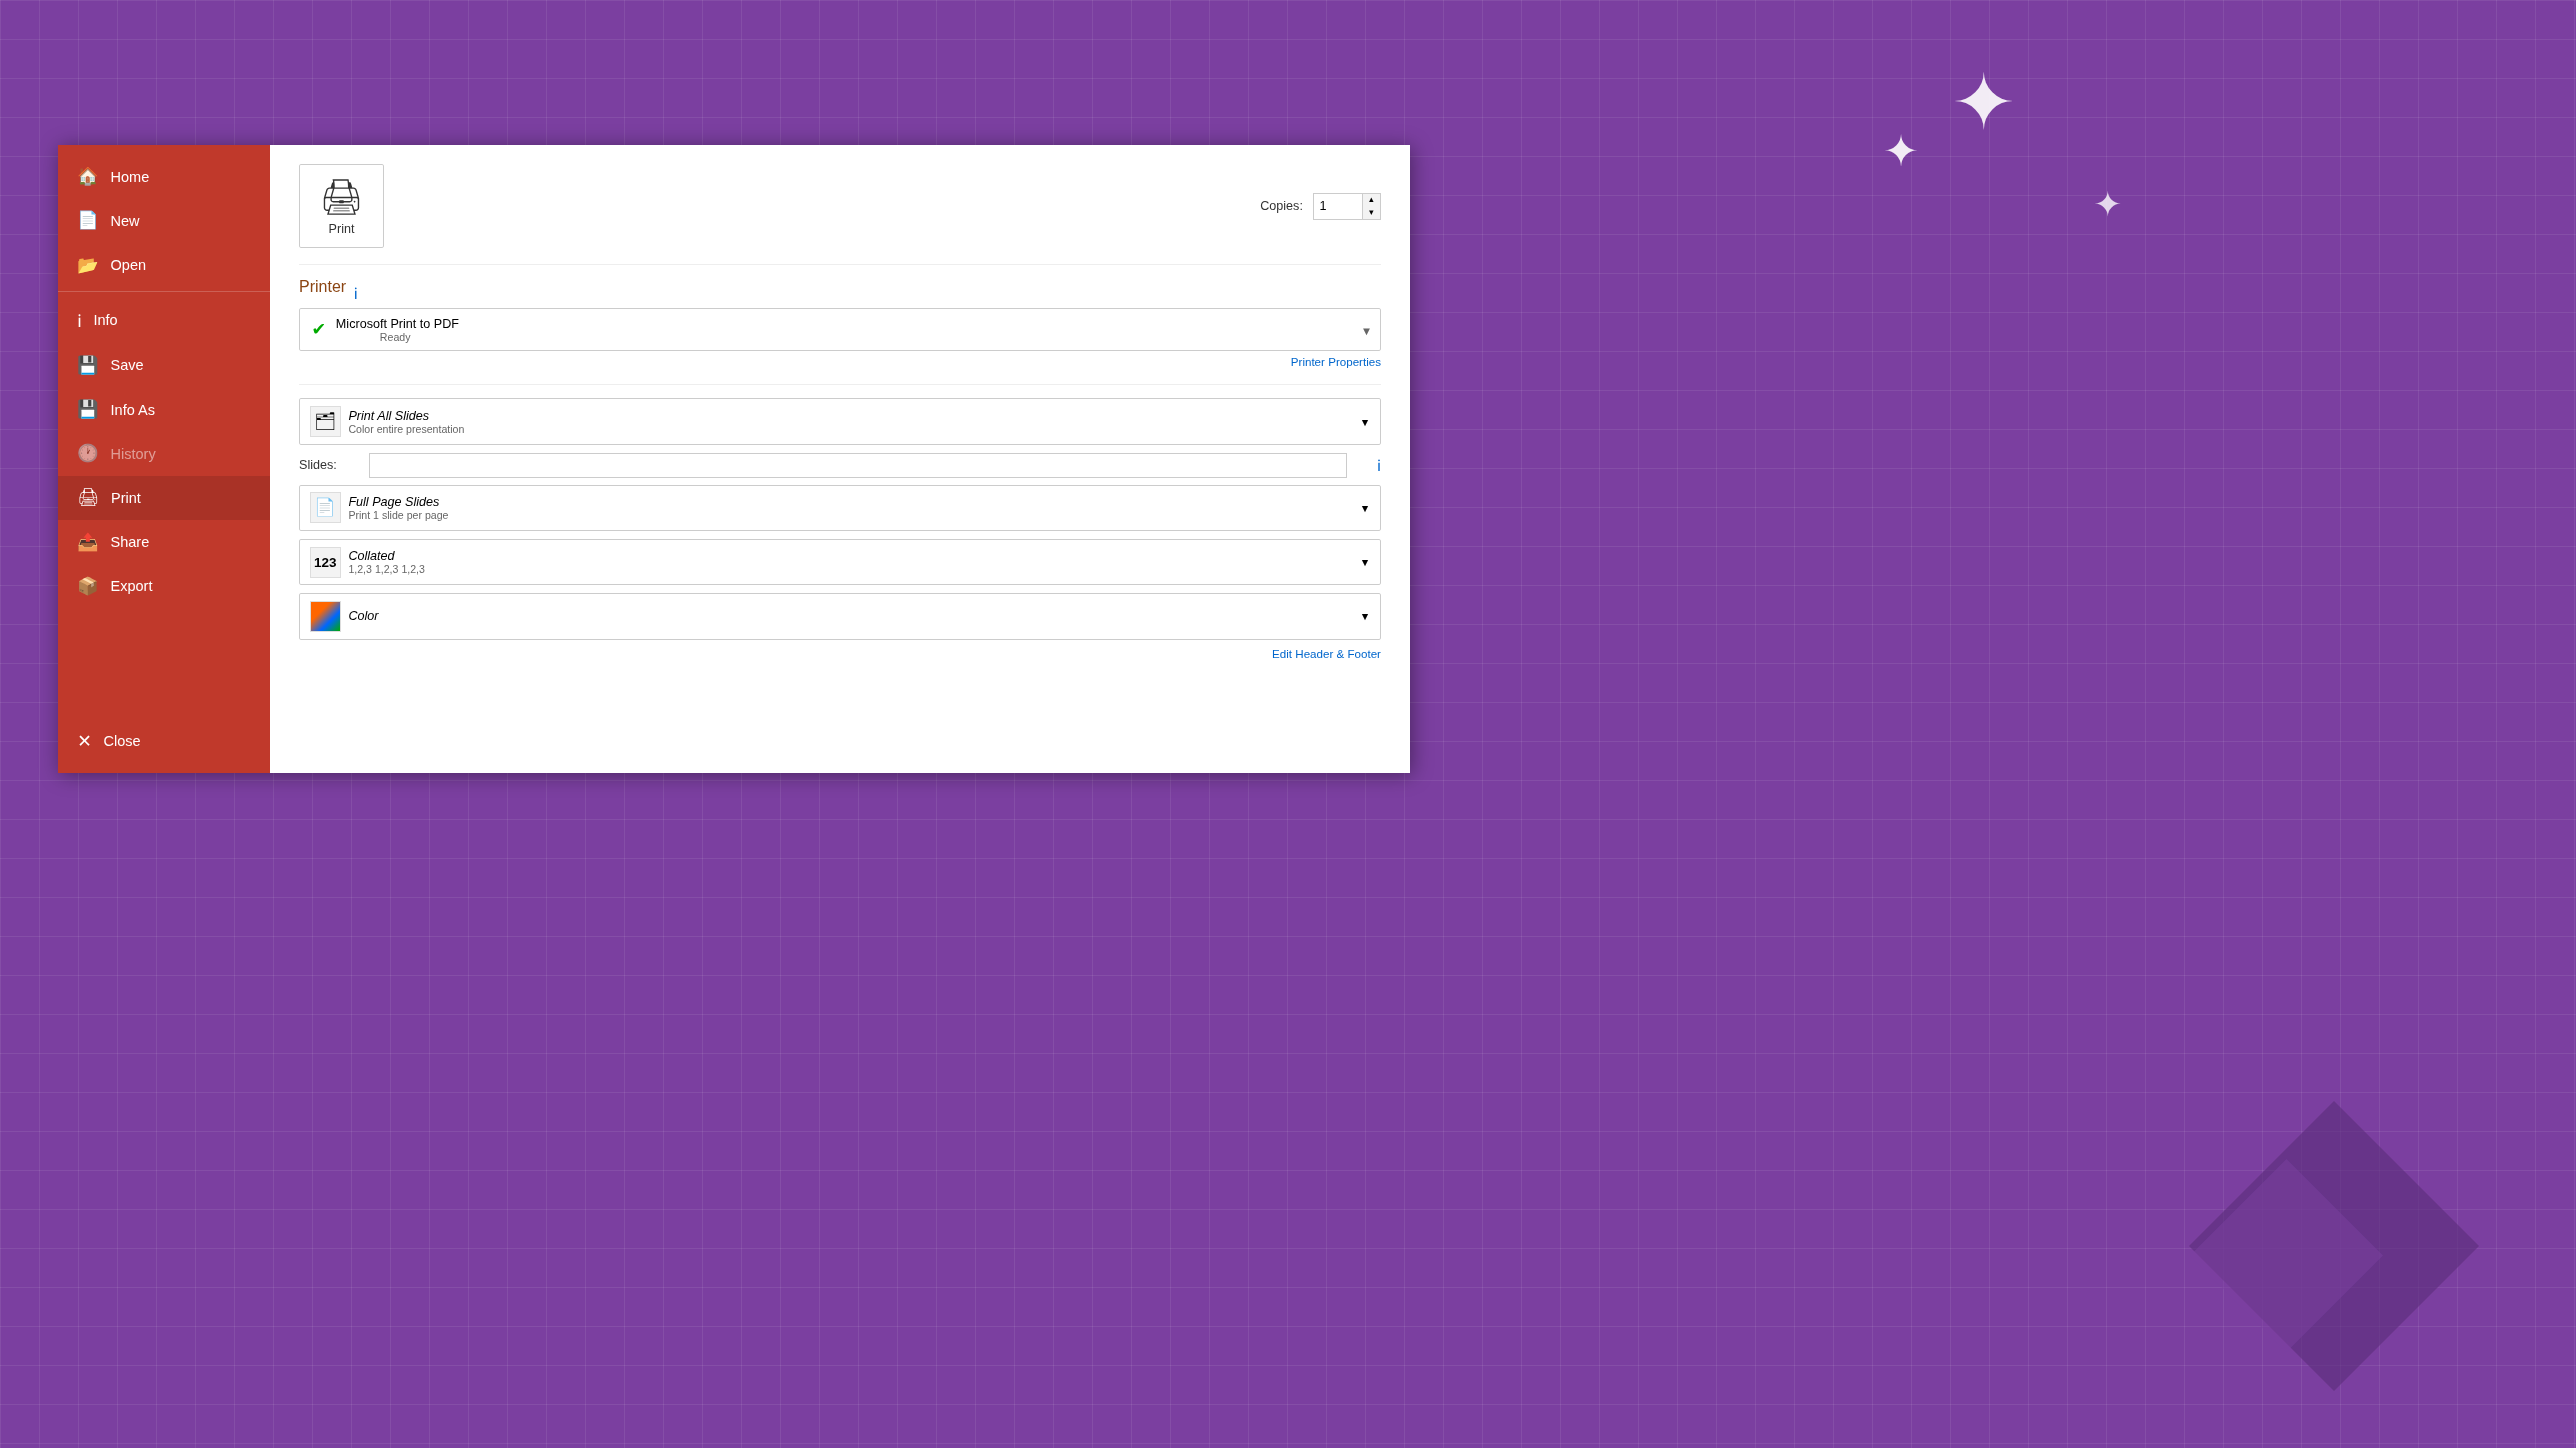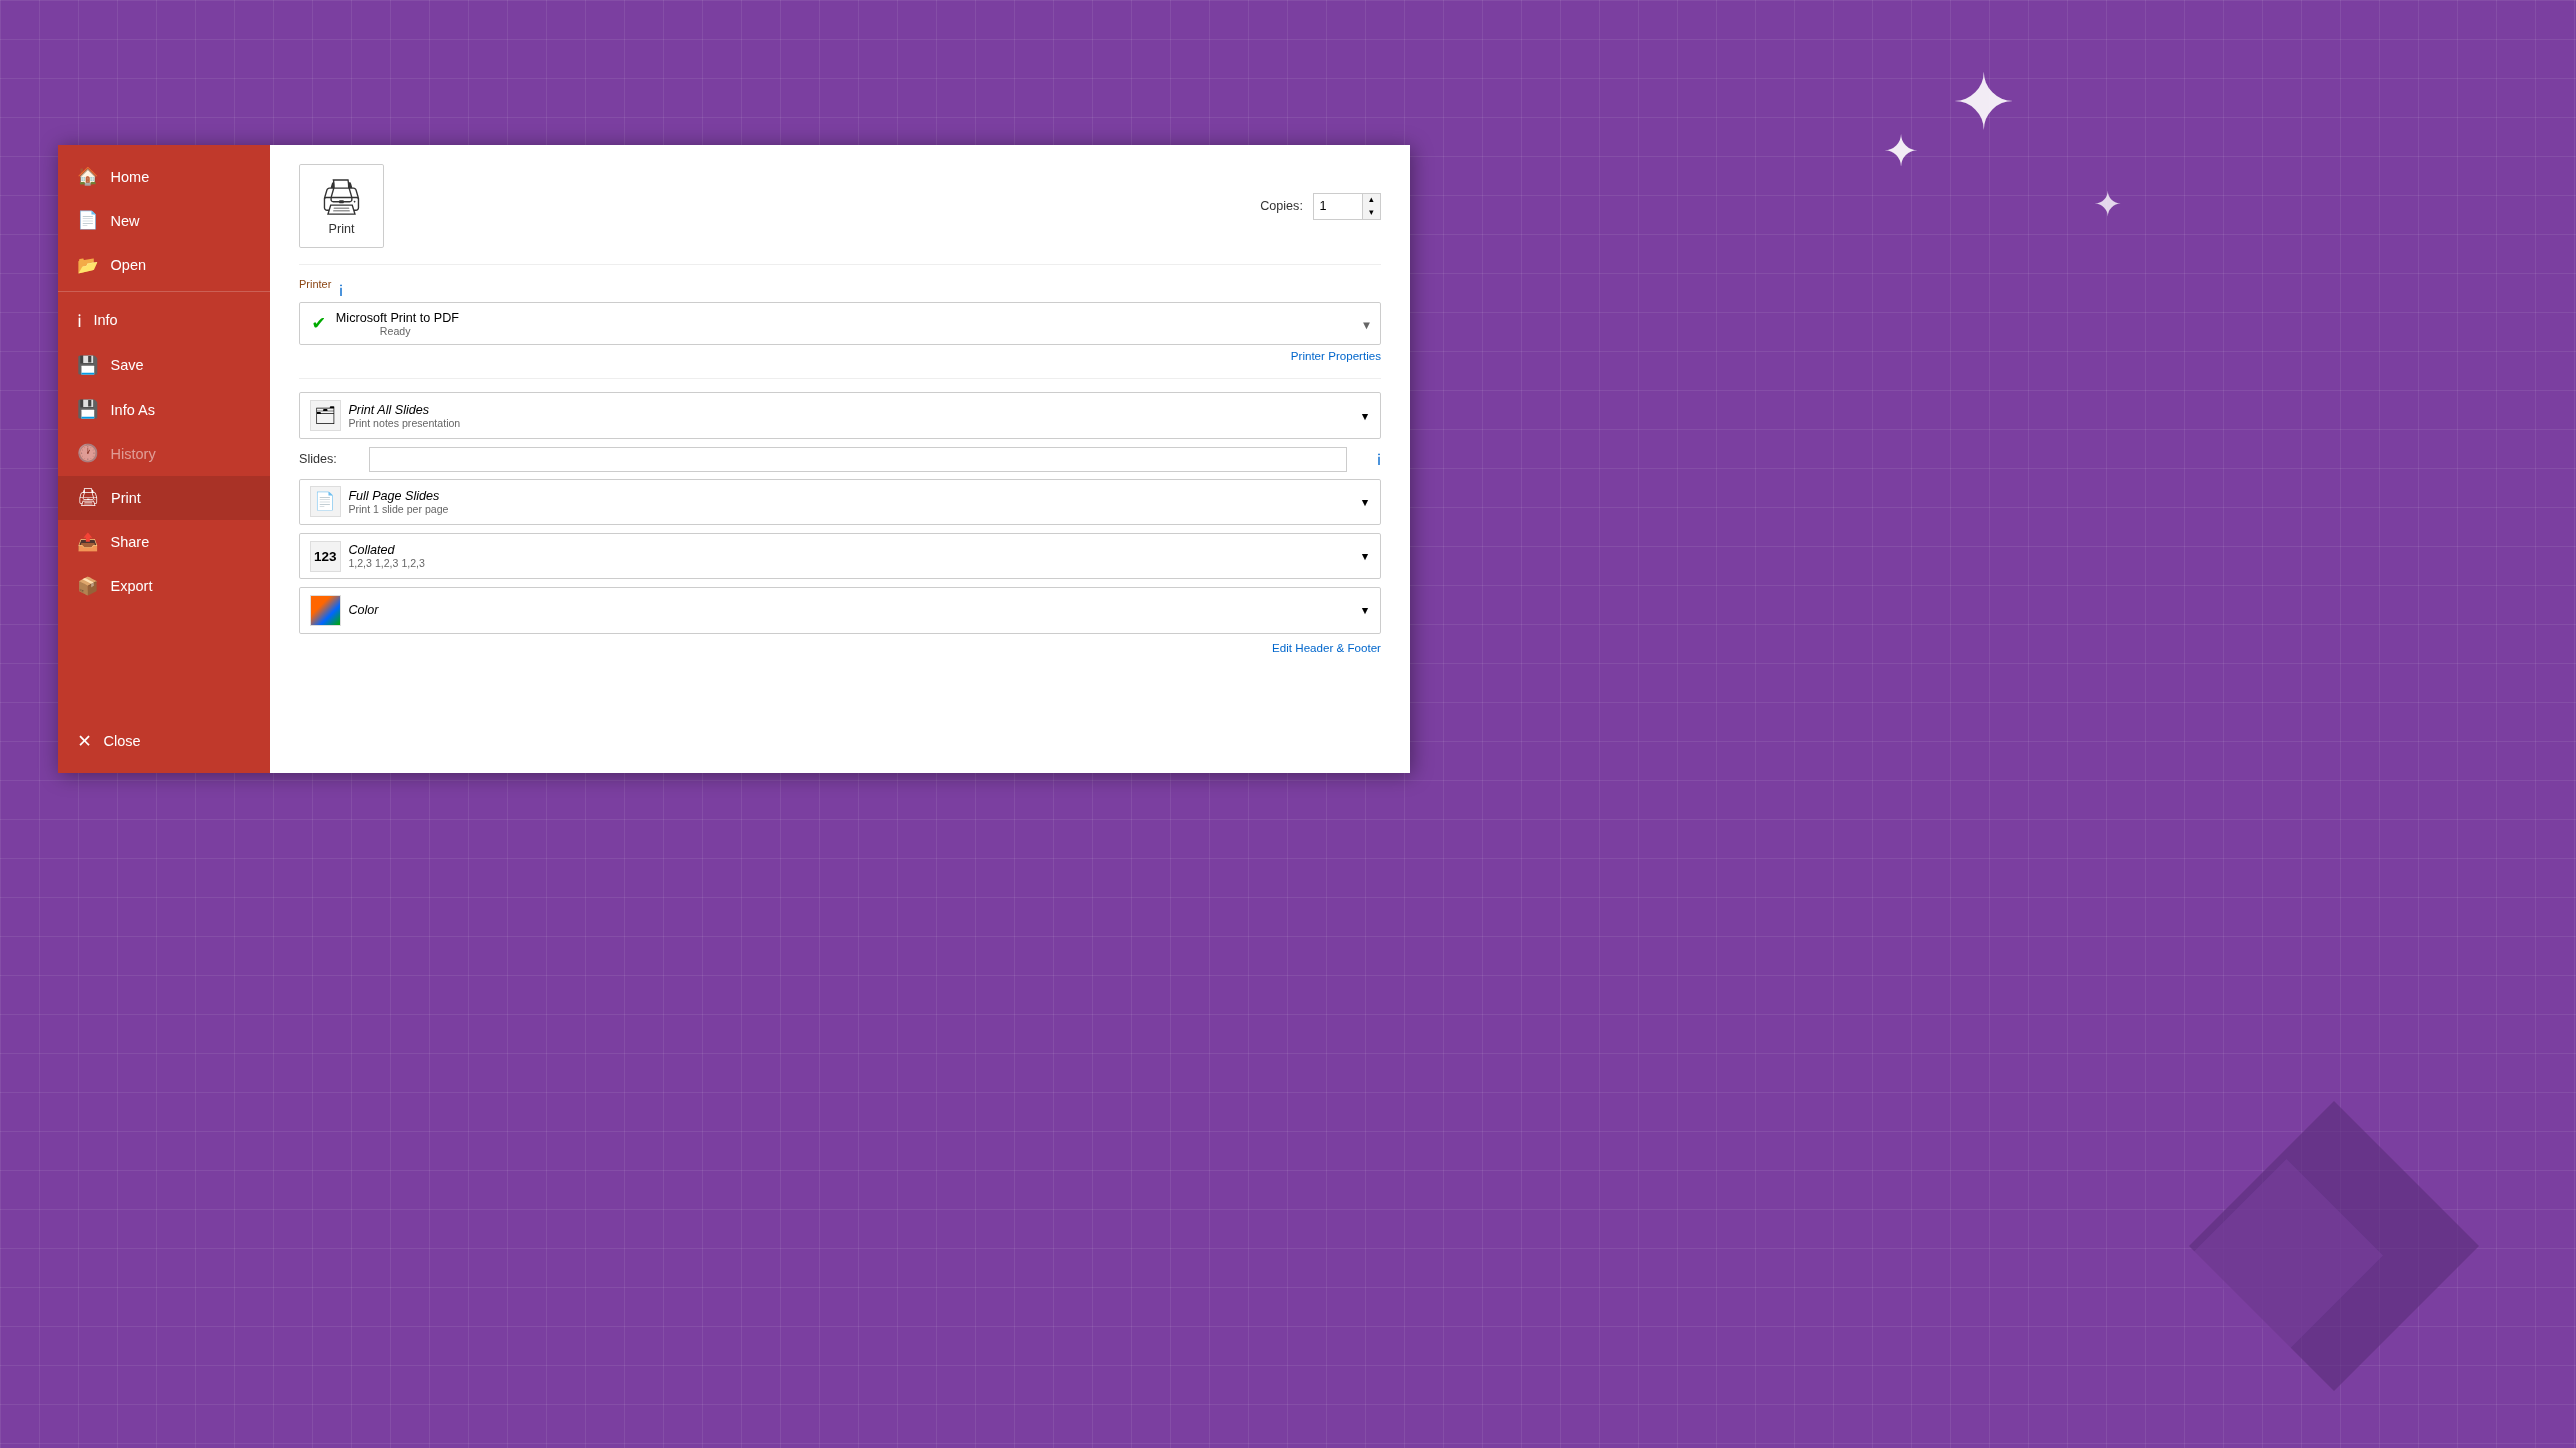--- a/index.html
+++ b/index.html
@@ -146,21 +146,21 @@
       background: white; border: 1px solid #ccc; padding: 11.6px 19.3px;
       cursor: pointer; font-size: 12.6px; color: #333;
       border-radius: 1.9px;
     }
     .print-btn-icon { font-size: 35px; margin-bottom: 3.9px; }
 
     .copies-section { display: flex; align-items: center; gap: 9.7px; margin-left: auto; }
     .copies-label { font-size: 12.6px; color: #333; }
 
     .printer-section { border-top: 1px solid #eee; padding-top: 13.5px; }
-    .section-title { font-size: 11px; color: #8b4513; font-weight: 300; margin-bottom: 11.6px; }
+    .section-title { font-size: 16px; color: #8b4513; font-weight: 300; margin-bottom: 11.6px; }
     .printer-box {
       border: 1px solid #ccc; border-radius: 1.9px; padding: 7.7px 11.6px;
       display: flex; align-items: center; gap: 9.7px; background: white;
       position: relative;
     }
     .printer-box-inner { flex: 1; }
     .printer-name { font-size: 12.6px; font-weight: 500; }
     .printer-status { font-size: 10.6px; color: #666; padding-left: 44px; }
     .printer-dropdown { position: absolute; right: 7.7px; top: 50%; transform: translateY(-50%); font-size: 11.6px; color: #666; }
     .printer-properties { font-size: 11.6px; color: #0066cc; cursor: pointer; text-align: right; margin-top: 3.9px; }
@@ -450,21 +450,21 @@
       </div>
       <div class="printer-properties">Printer Properties</div>
     </div>
 
     <div class="settings-section">
 
       <div class="settings-dropdown">
         <div class="settings-dd-icon">🗂</div>
         <div class="settings-dd-text">
           <span class="settings-dd-main">Print All Slides</span>
-          <span class="settings-dd-sub">Print notes presentation</span>
+          <span class="settings-dd-sub">Color entire presentation</span>
         </div>
         <span class="settings-dropdown-arrow">▼</span>
       </div>
 
       <div class="slides-input-row">
         <span class="slides-label">Slides:</span>
         <input type="text" class="slides-input" style="">
         <span class="info-icon">ℹ</span>
       </div>
 

